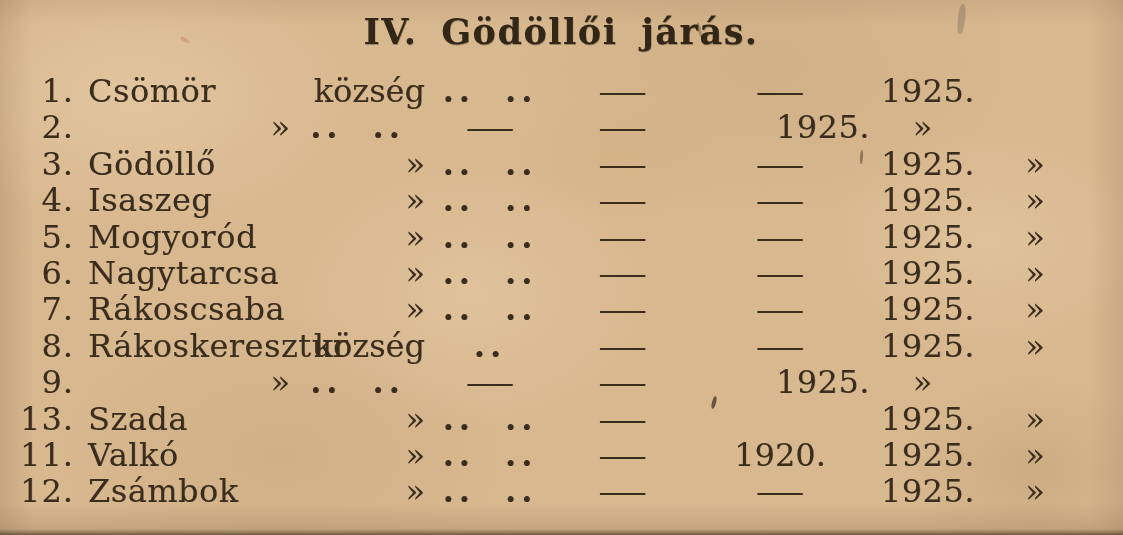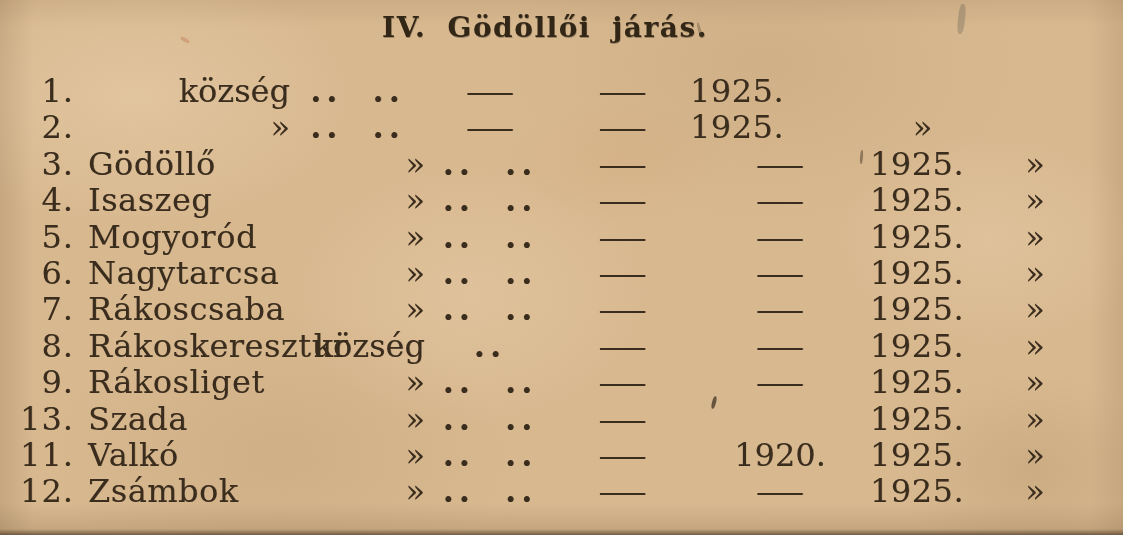--- a/index.html
+++ b/index.html
@@ -20,24 +20,24 @@
       radial-gradient(ellipse 220px 160px at 92% 88%, rgba(130,96,55,0.14), transparent 60%),
       radial-gradient(ellipse 160px 90px at 55% 30%, rgba(205,150,100,0.12), transparent 70%),
       linear-gradient(to right, rgba(100,72,40,0.16), rgba(0,0,0,0) 3%, rgba(0,0,0,0) 97%, rgba(110,80,45,0.14)),
       linear-gradient(to bottom, rgba(100,72,40,0.10), rgba(0,0,0,0) 5%, rgba(0,0,0,0) 94%, rgba(85,62,35,0.18));
     color: #3a2d1e;
   }
 
   .title {
     position: absolute;
     top: 11px;
-    left: 0;
+    left: 16px;
     width: 1090px;
     text-align: center;
-    font-size: 28px;
+    font-size: 35px;
     font-weight: 700;
     letter-spacing: 1.5px;
     word-spacing: 10px;
     color: #322717;
     text-shadow: 0.5px 0.5px 0.5px rgba(50,38,22,0.35);
   }
 
   .table {
     position: absolute;
     top: 72px;
@@ -53,21 +53,21 @@
     font-size: 32px;
     text-shadow: 0.4px 0.4px 0.4px rgba(50,38,22,0.3);
   }
 
   .cell { white-space: nowrap; }
   .c-num   { text-align: right; padding-right: 4px; letter-spacing: 1px; }
   .c-name  { padding-left: 10px; letter-spacing: 0.5px; }
   .c-type  { text-align: right; }
   .c-dots  { text-align: center; font-weight: 700; letter-spacing: 5px; word-spacing: 14px; }
   .c-col1, .c-col2 { text-align: center; }
-  .c-year  { text-align: left; letter-spacing: 0.5px; }
+  .c-year  { text-align: right; letter-spacing: 0.5px; }
   .c-suffix{ text-align: center; }
   .dash    { transform: scaleX(1.55); }
 
   
   .speck { position: absolute; background: rgba(70,62,55,0.55); border-radius: 50%; }
   .speck-smudge  { left: 958px; top: 4px;  width: 7px;  height: 30px; background: rgba(90,88,80,0.30); border-radius: 40%; transform: rotate(6deg); }
   .speck-paren   { left: 698px; top: 22px; width: 3px;  height: 16px; background: rgba(80,65,45,0.35); border-radius: 50% / 40%; transform: rotate(-14deg); }
   .speck-comma   { left: 712px; top: 396px; width: 4px; height: 13px; background: rgba(55,42,28,0.70); border-radius: 45%; transform: rotate(14deg); }
   .speck-tick    { left: 860px; top: 150px; width: 2.5px; height: 14px; background: rgba(60,46,30,0.45); transform: rotate(4deg); }
   .speck-fiber   { left: 180px; top: 38px; width: 10px; height: 4px; background: rgba(190,110,70,0.35); border-radius: 50%; transform: rotate(30deg); }
@@ -80,20 +80,21 @@
   }
 </style>
 </head>
 <body>
 
 <div class="page">
   <h1 class="title">IV. Gödöllői járás.</h1>
   <div class="table" id="table">
       <div class="row">
         <span class="cell c-num">1.</span>
+        <span class="cell c-name">Csömör</span>
         <span class="cell c-type">község</span>
         <span class="cell c-dots">.. ..</span>
         <span class="cell c-col1 dash">—</span>
         <span class="cell c-col2 dash">—</span>
         <span class="cell c-year">1925.</span>
       </div>
       <div class="row">
         <span class="cell c-num">2.</span>
         <span class="cell c-type">»</span>
         <span class="cell c-dots">.. ..</span>
@@ -157,21 +158,20 @@
         <span class="cell c-name">Rákoskeresztur</span>
         <span class="cell c-type">község</span>
         <span class="cell c-dots">..</span>
         <span class="cell c-col1 dash">—</span>
         <span class="cell c-col2 dash">—</span>
         <span class="cell c-year">1925.</span>
         <span class="cell c-suffix">»</span>
       </div>
       <div class="row">
         <span class="cell c-num">9.</span>
-        <span class="cell c-name">Rákosliget</span>
         <span class="cell c-type">»</span>
         <span class="cell c-dots">.. ..</span>
         <span class="cell c-col1 dash">—</span>
         <span class="cell c-col2 dash">—</span>
         <span class="cell c-year">1925.</span>
         <span class="cell c-suffix">»</span>
       </div>
       <div class="row">
         <span class="cell c-num">13.</span>
         <span class="cell c-name">Szada</span>

